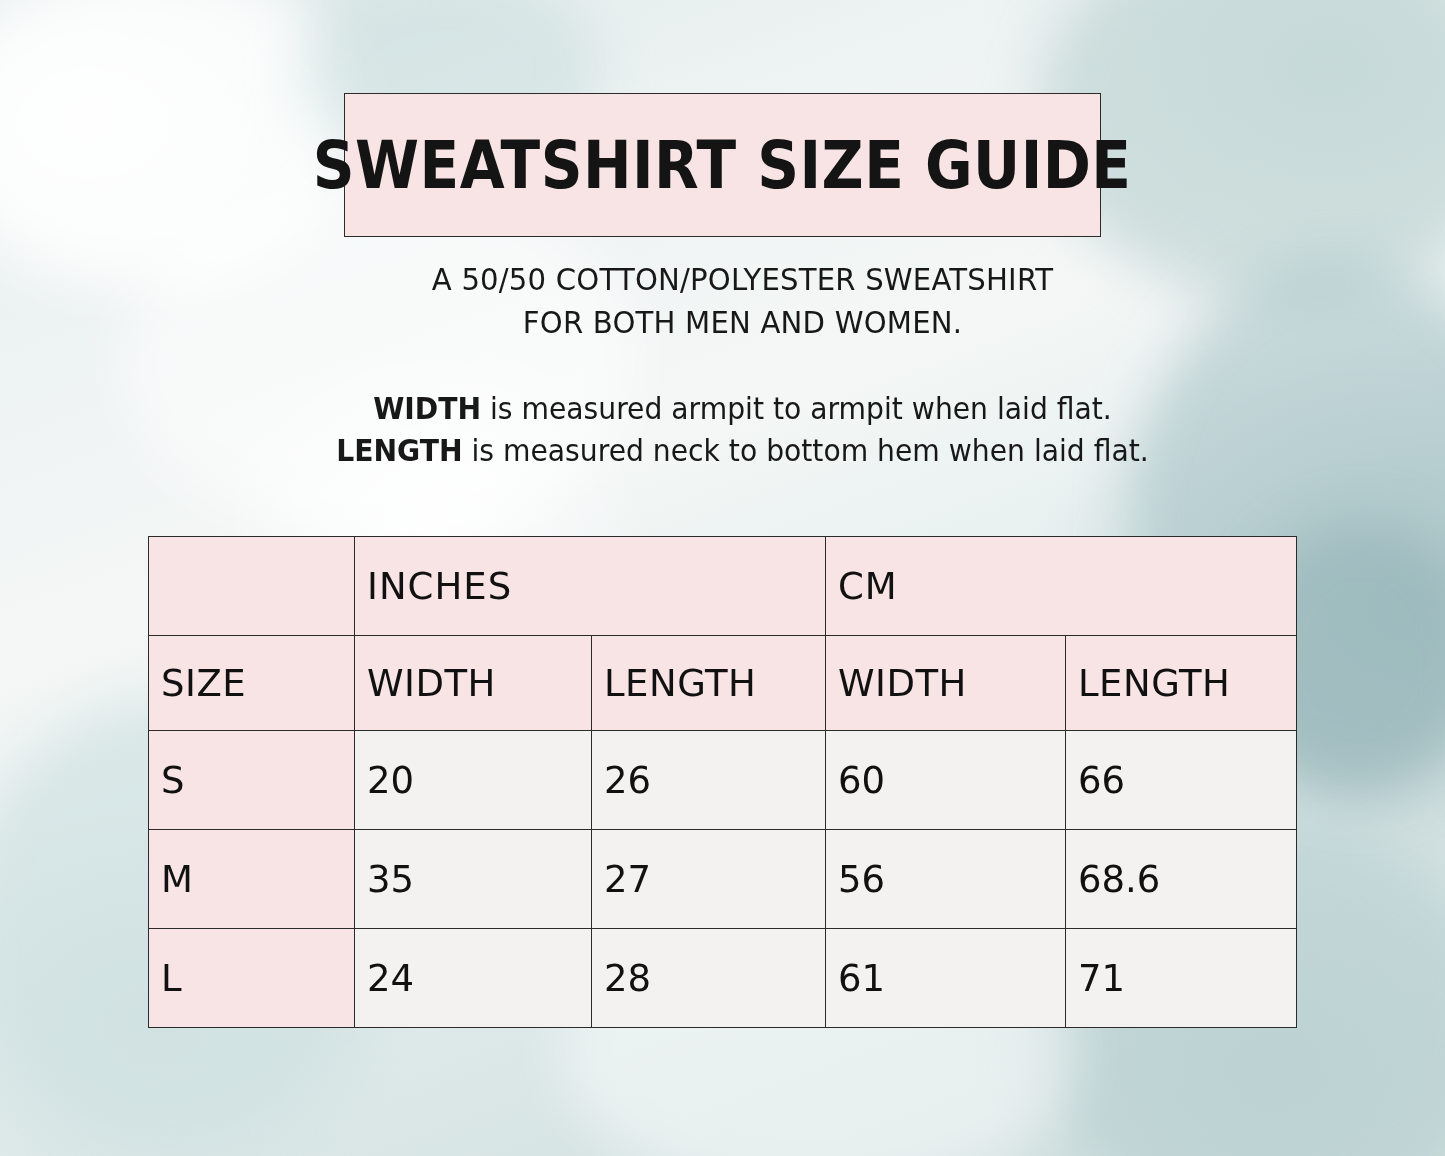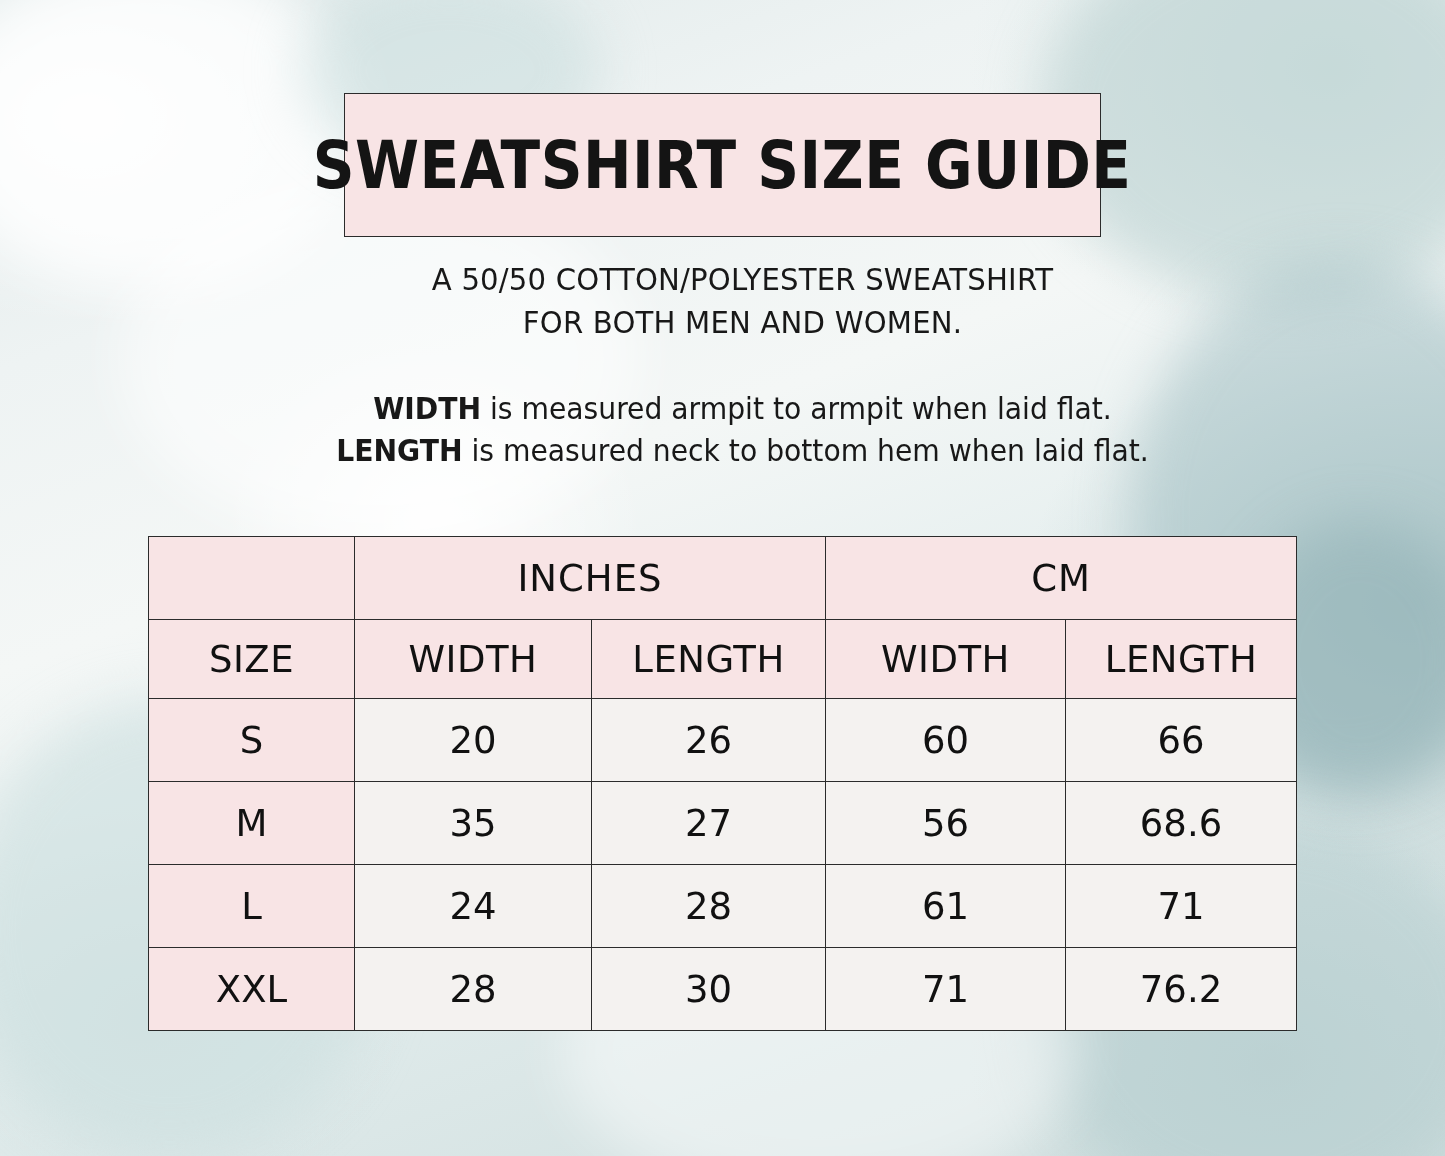--- a/index.html
+++ b/index.html
@@ -108,24 +108,24 @@
     position: absolute;
     left: 148px;
     top: 536px;
     width: 1148px;
     border-collapse: collapse;
     table-layout: fixed;
     font-family: "DejaVu Sans", sans-serif;
   }
   .size-table td, .size-table th {
     border: 1px solid #2b2b2b;
-    text-align: center;
+    text-align: left;
     font-weight: normal;
     color: #111;
-    padding: 4px;
+    padding: 12px;
   }
   .size-table .unit-row th {
     height: 74px;
     background: #f8e4e5;
     font-size: 37px;
     letter-spacing: 1px;
   }
   .size-table .unit-row .blank-cell {
     background: #f8e4e5;
   }
@@ -222,24 +222,17 @@
           <td>56</td>
           <td>68.6</td>
         </tr>
         <tr>
           <td class="size-cell">L</td>
           <td>24</td>
           <td>28</td>
           <td>61</td>
           <td>71</td>
         </tr>
-        <tr>
-          <td class="size-cell">XXL</td>
-          <td>28</td>
-          <td>30</td>
-          <td>71</td>
-          <td>76.2</td>
-        </tr>
       </tbody>
     </table>
 
   </div>
 </div>
 
 </body></html>

